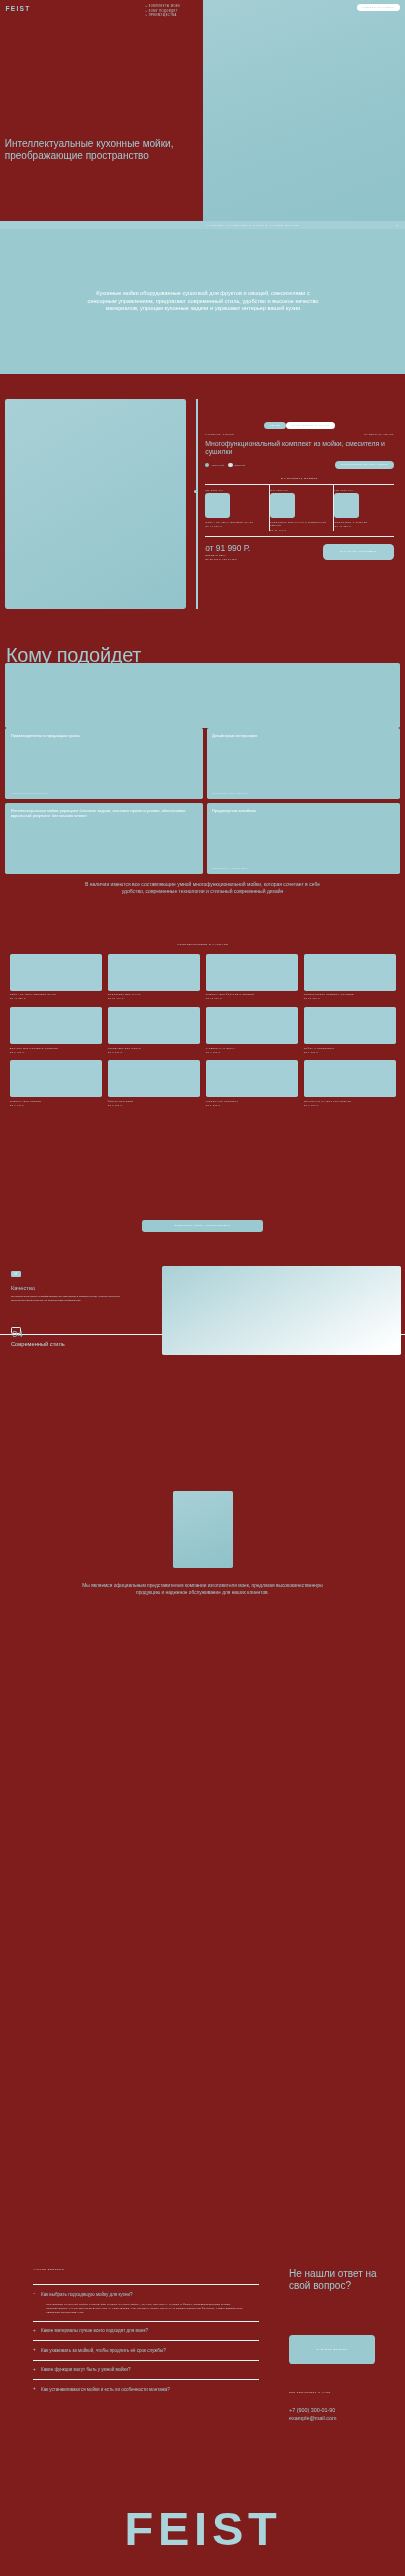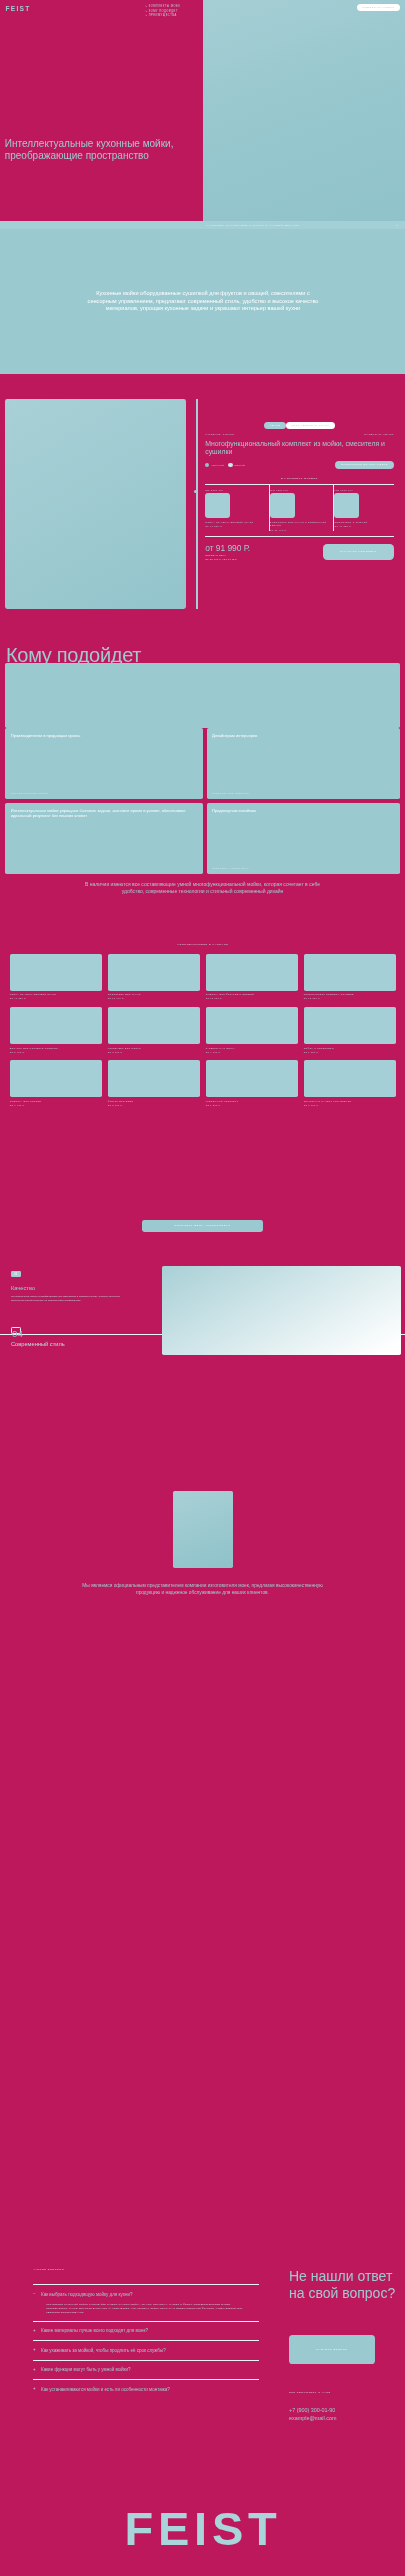--- a/index.html
+++ b/index.html
@@ -4,21 +4,21 @@
 <style>
   * { box-sizing: border-box; margin: 0; padding: 0; }
   html, body { width: 406px; }
   body {
     font-family: "Liberation Sans", sans-serif;
     background: #ffffff;
     color: #8ec4cc;
     width: 406px;
     overflow-x: hidden;
   }
-  .page { position: relative; width: 406px; height: 2576px; background:#be185d; }
+  .page { position: relative; width: 406px; height: 2576px; background:#7f1d1d; }
 
   
   .header {
     position: absolute; top: 0; left: 0; width: 406px; height: 18px;
     display: flex; align-items: flex-start; z-index: 40;
   }
   .logo {
     position: absolute; left: 5.4px; top: 4.8px;
     font-size: 6.6px; font-weight: 700; letter-spacing: 1.3px; color: #9fcdd4;
   }
@@ -199,21 +199,21 @@
   }
 
   
   .faq-label { position:absolute; left:33px; top:2268px; font-size:2.4px; letter-spacing:0.6px; color:#c6e3e7; text-transform:uppercase; }
   .faq-list { position:absolute; left:33px; top:2284px; width:226px; }
   .faq-item { border-top:0.6px solid #e9f4f5; padding: 6.6px 0 6px 0; }
   .faq-q { display:flex; gap:5.4px; align-items:flex-start; }
   .faq-sign { font-size:4.5px; color:#a9d4da; line-height:1; margin-top:0.6px; }
   .faq-qt { font-size:4.5px; line-height:1.3; color:#9ecbd2; width:199px; }
   .faq-a { margin: 5.4px 0 0 13.3px; width:199px; font-size:2.1px; line-height:1.9; letter-spacing:0.3px; color:#c2e2e6; text-transform:uppercase; }
-  .ask-h { position:absolute; left:289px; top:2268px; width:109px; font-size:14px; line-height:1.2; color:#9ecbd2; }
+  .ask-h { position:absolute; left:289px; top:2268px; width:109px; font-size:10px; line-height:1.2; color:#9ecbd2; }
   .ask-btn {
     position:absolute; left:289px; top:2335px; width:86px; height:29px;
     background:#9ac9d0; border-radius:3.6px; color:#fff;
     display:flex; align-items:center; justify-content:center;
     font-size:2.5px; letter-spacing:0.6px; text-transform:uppercase;
   }
   .ask-or { position:absolute; left:289px; top:2391px; font-size:2.3px; letter-spacing:0.6px; color:#c6e3e7; text-transform:uppercase; }
   .ask-phone { position:absolute; left:289px; top:2406px; font-size:5.4px; color:#9ecbd2; line-height:1.5; }
 
   

